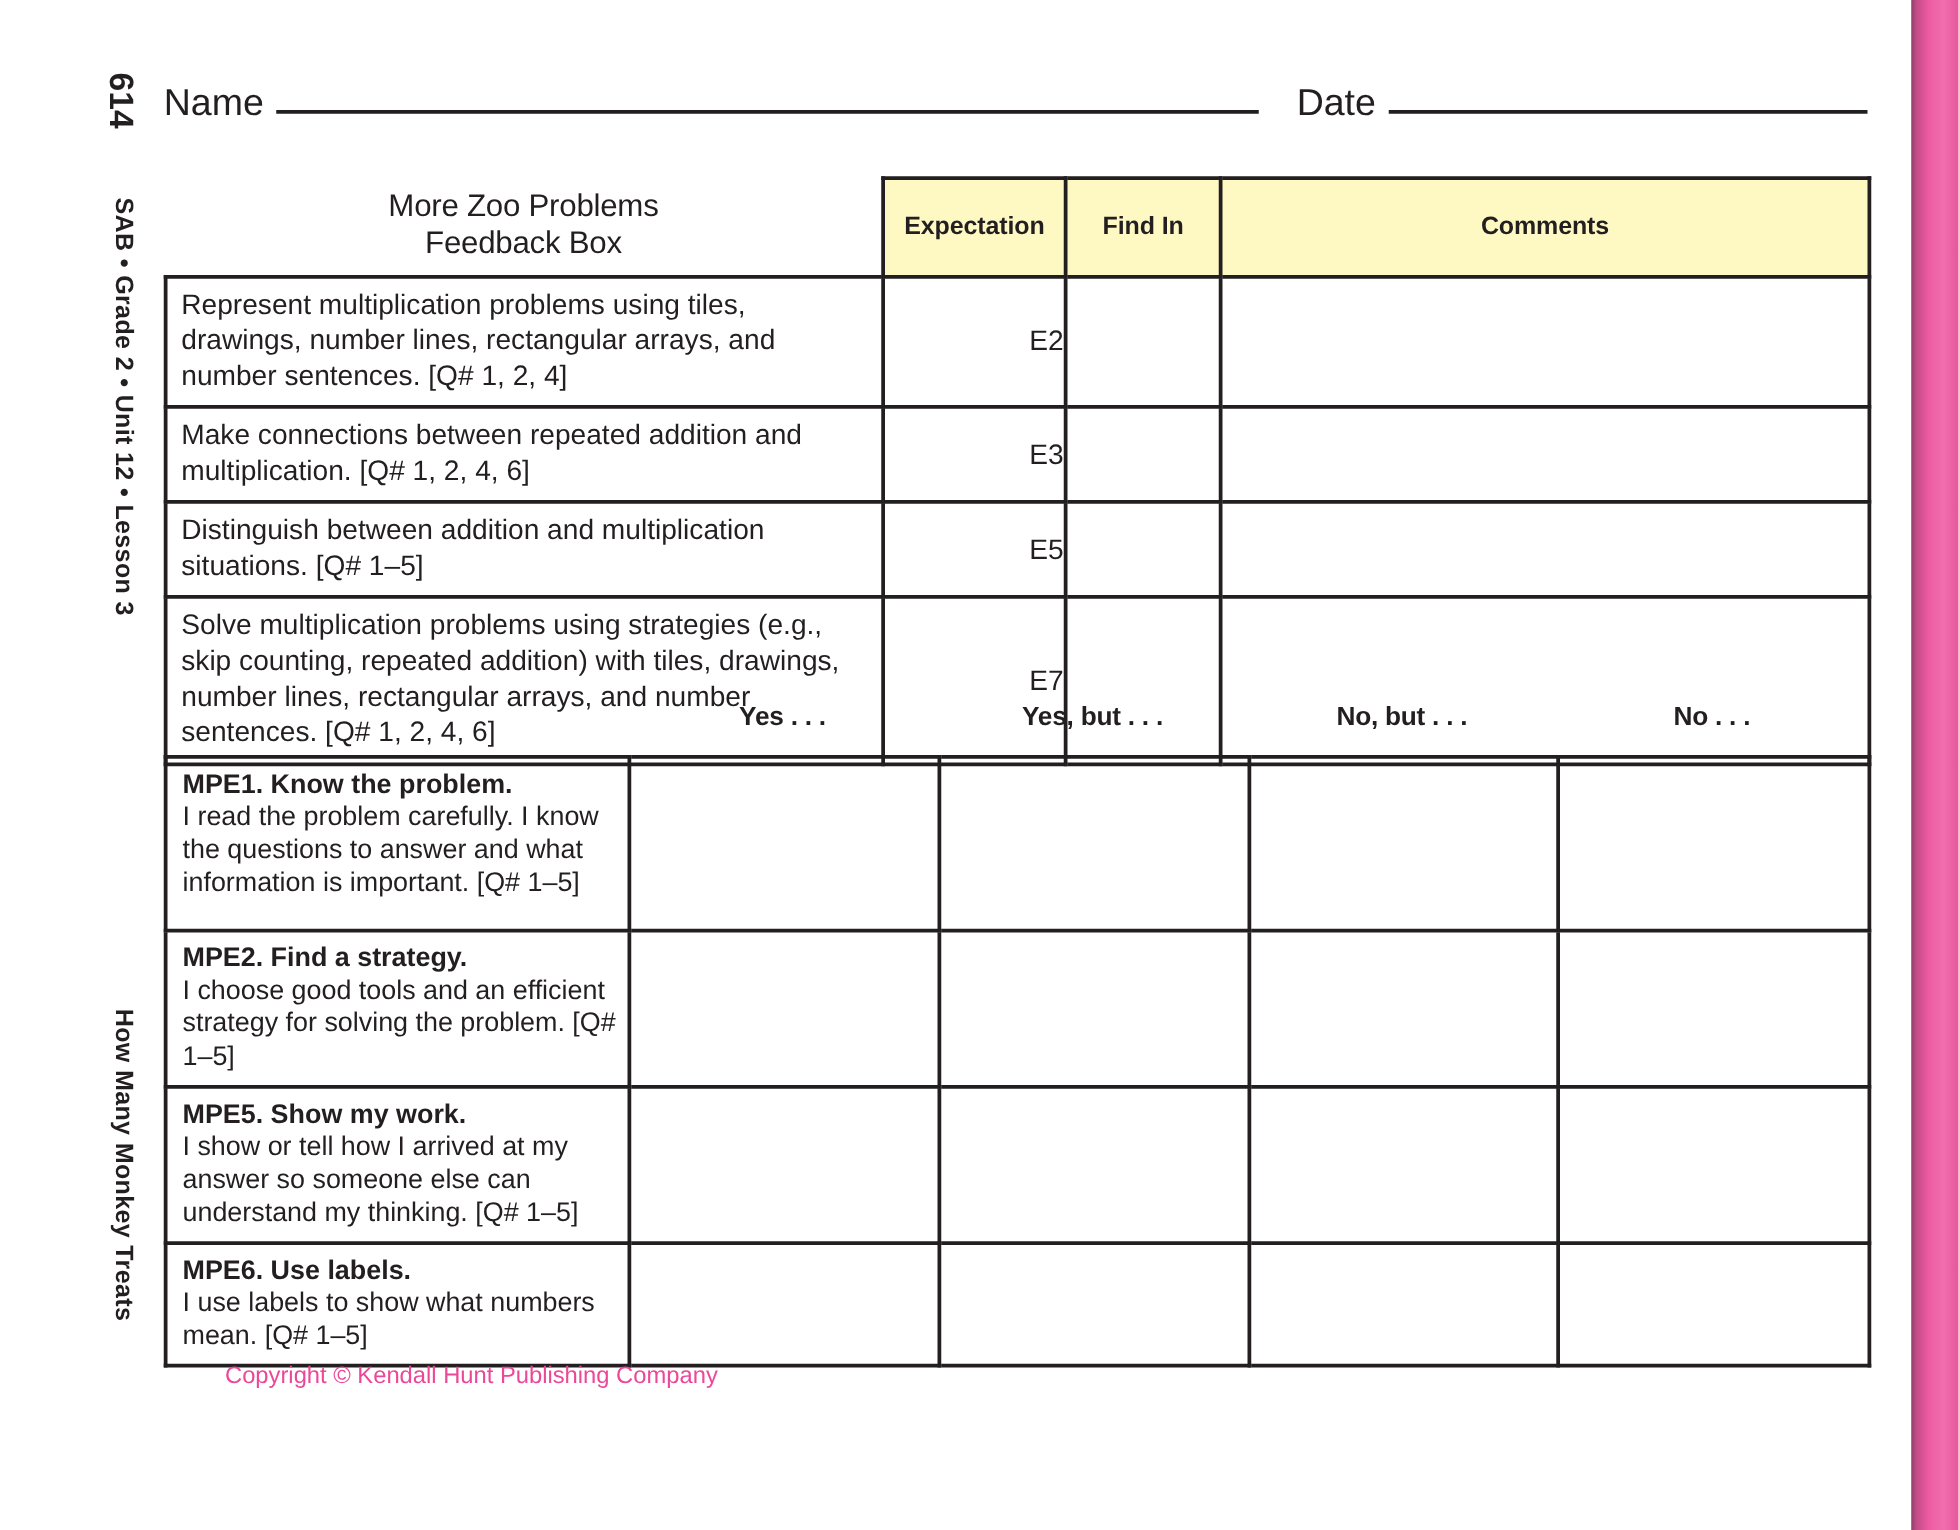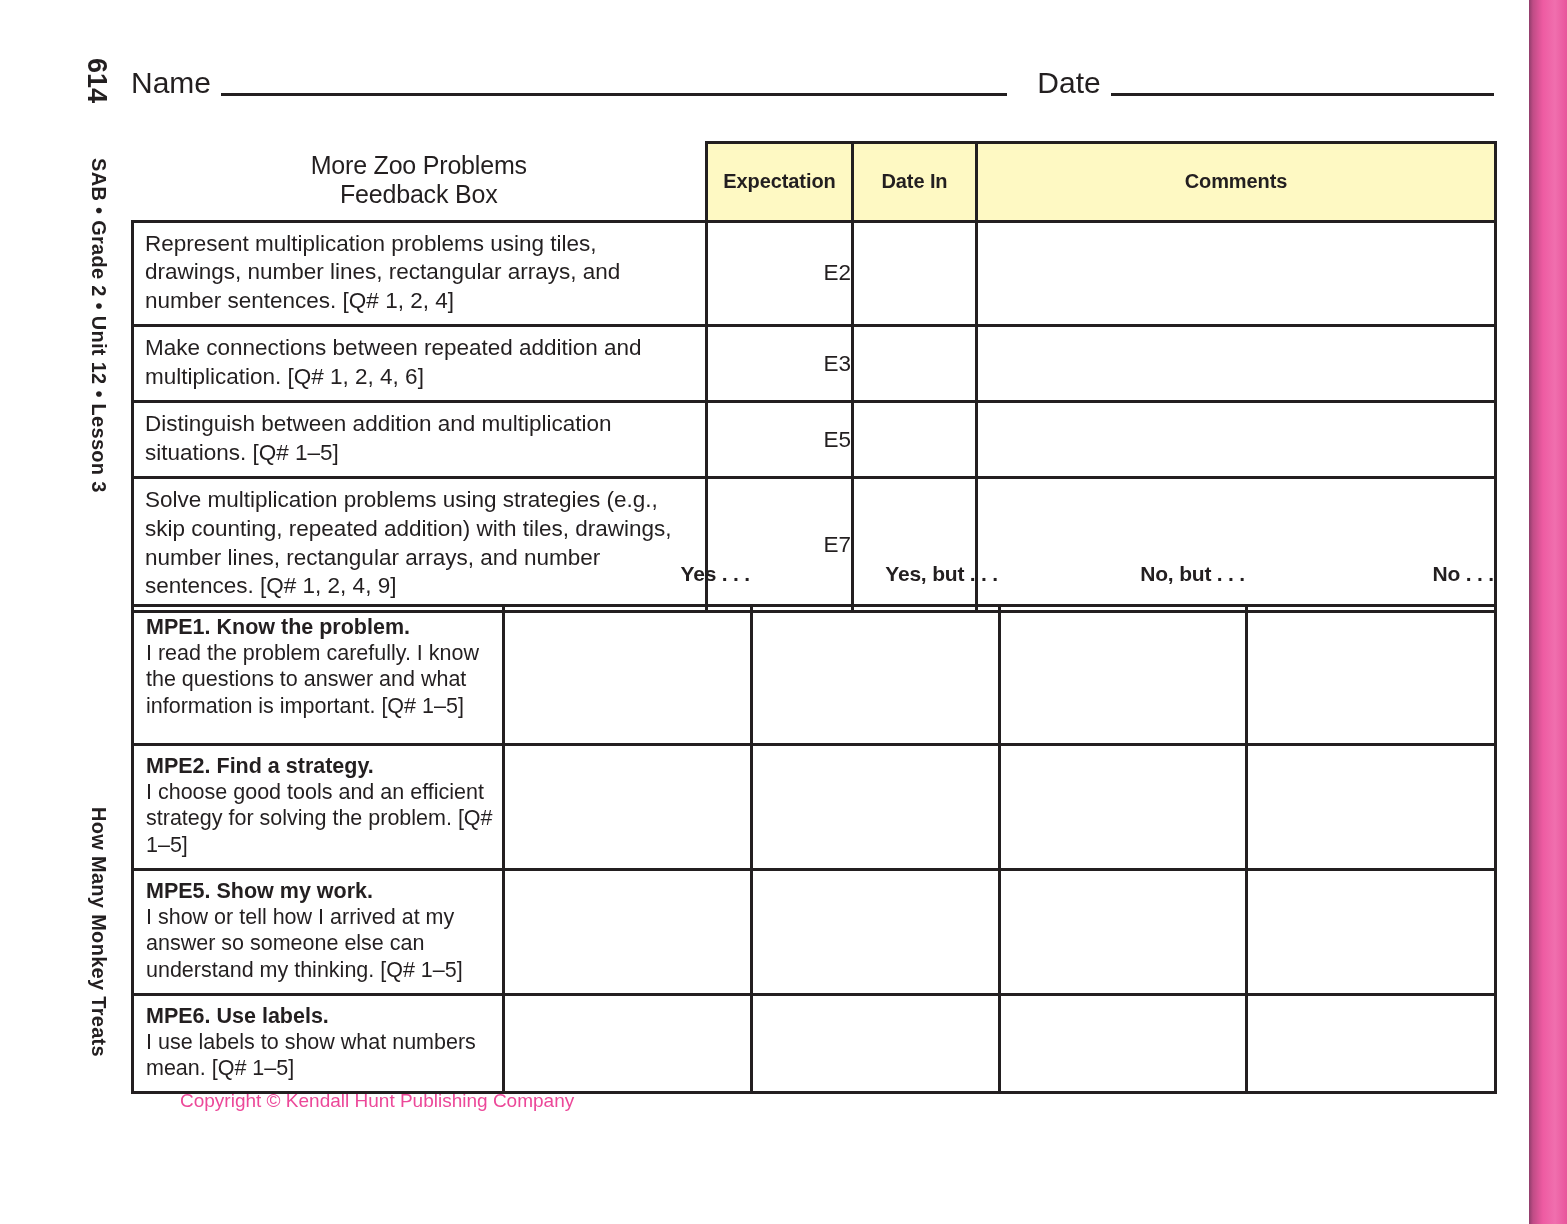--- a/index.html
+++ b/index.html
@@ -61,21 +61,21 @@
     font-size: 20px;
   }
 
   
   .nameline {
     position: absolute;
     top: 66px;
     left: 131px;
     width: 1363px;
     display: flex;
-    align-items: center;
+    align-items: flex-start;
   }
   .nd-label {
     font-size: 30px;
     color: #231f20;
     white-space: nowrap;
     padding-right: 10px;
   }
   .nd-rule {
     border-bottom: 3px solid #231f20;
     height: 22px;
@@ -136,21 +136,21 @@
 
   
   .mpe-head {
     position: absolute;
     left: 502px;
     top: 562px;
     width: 992px;
     display: flex;
   }
   .mpe-head > div {
-    text-align: right;
+    text-align: center;
     font-size: 21px;
     font-weight: bold;
     letter-spacing: -0.2px;
   }
   .mh-1 { width: 248px; }
   .mh-2 { width: 248px; }
   .mh-3 { width: 247px; }
   .mh-4 { width: 249px; }
 
   .mpe-wrap {
@@ -223,21 +223,21 @@
           <col class="col-check">
           <col class="col-comm">
       </colgroup>
       <tbody>
           <tr>
         <td class="title-cell">
           <div>More Zoo Problems</div>
           <div>Feedback Box</div>
         </td>
         <td class="hdr">Expectation</td>
-        <td class="hdr">Date In</td>
+        <td class="hdr">Find In</td>
         <td class="hdr">Comments</td>
       </tr>
       <tr style="height:84px">
         <td class="desc">Represent multiplication problems using tiles, drawings, number lines, rectangular arrays, and number sentences. [Q# 1, 2, 4]</td>
         <td class="exp">E2</td>
         <td class="blank"></td>
         <td class="blank"></td>
       </tr>
       <tr style="height:57px">
         <td class="desc">Make connections between repeated addition and multiplication. [Q# 1, 2, 4, 6]</td>
@@ -245,21 +245,21 @@
         <td class="blank"></td>
         <td class="blank"></td>
       </tr>
       <tr style="height:57px">
         <td class="desc">Distinguish between addition and multiplication situations. [Q# 1–5]</td>
         <td class="exp">E5</td>
         <td class="blank"></td>
         <td class="blank"></td>
       </tr>
       <tr style="height:112px">
-        <td class="desc">Solve multiplication problems using strategies (e.g., skip counting, repeated addition) with tiles, drawings, number lines, rectangular arrays, and number sentences. [Q# 1, 2, 4, 9]</td>
+        <td class="desc">Solve multiplication problems using strategies (e.g., skip counting, repeated addition) with tiles, drawings, number lines, rectangular arrays, and number sentences. [Q# 1, 2, 4, 6]</td>
         <td class="exp">E7</td>
         <td class="blank"></td>
         <td class="blank"></td>
       </tr>
     </tbody>
       </table>
   </div>
 
   <div class="mpe-head">
     <div class="mh-1">Yes . . .</div>

